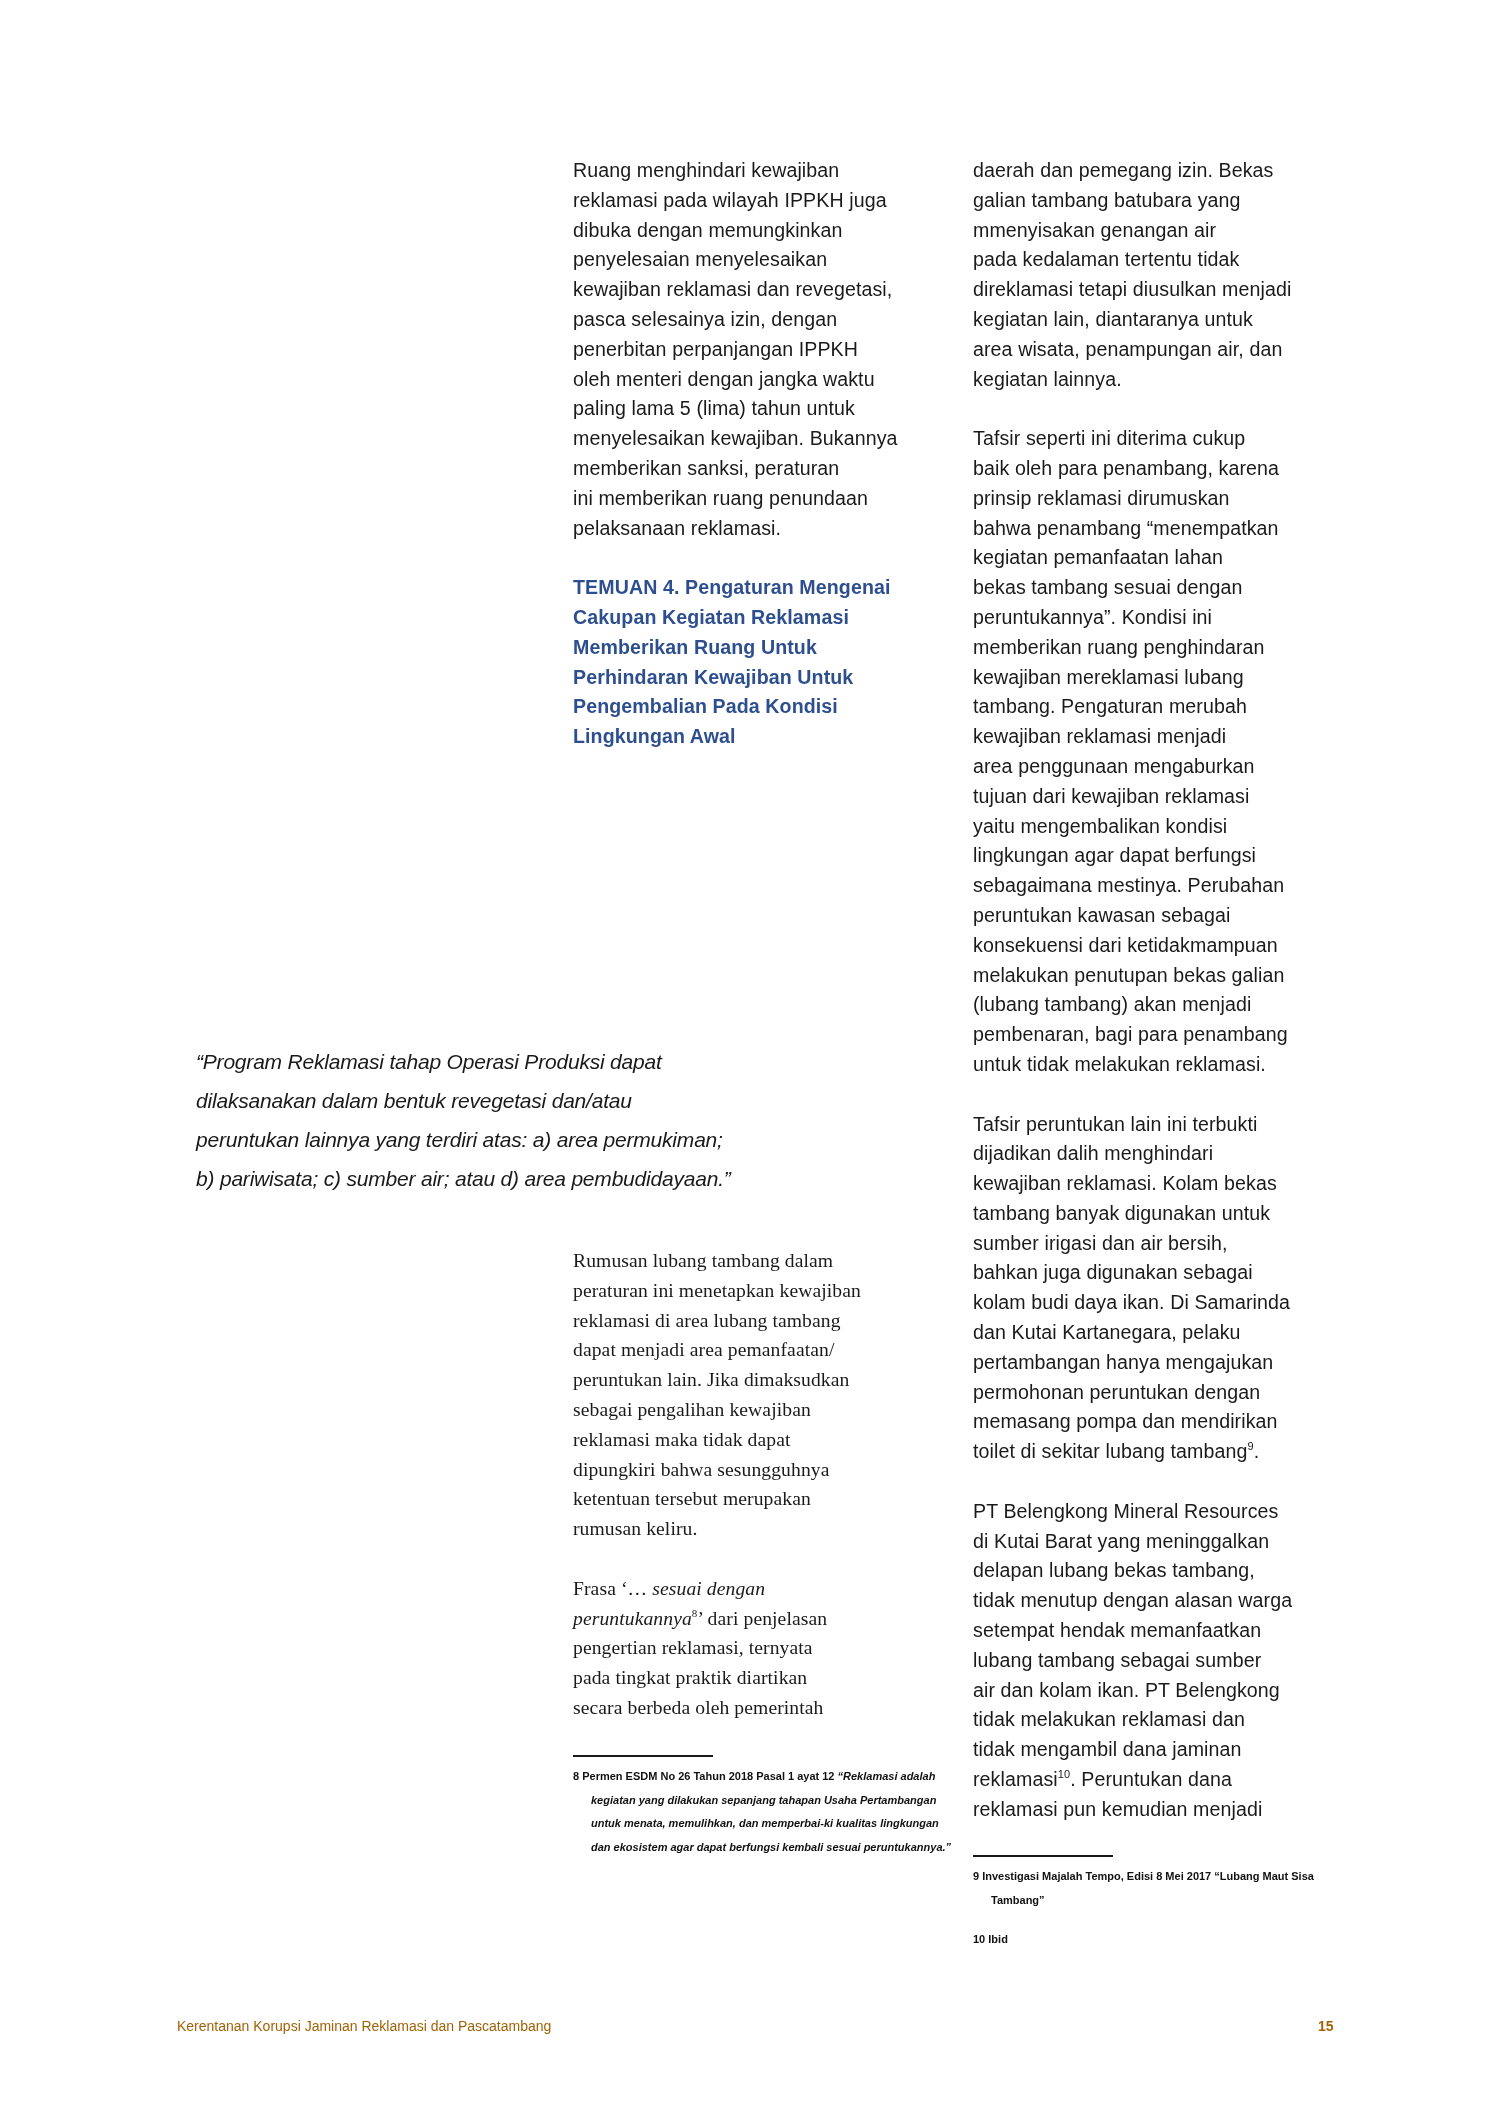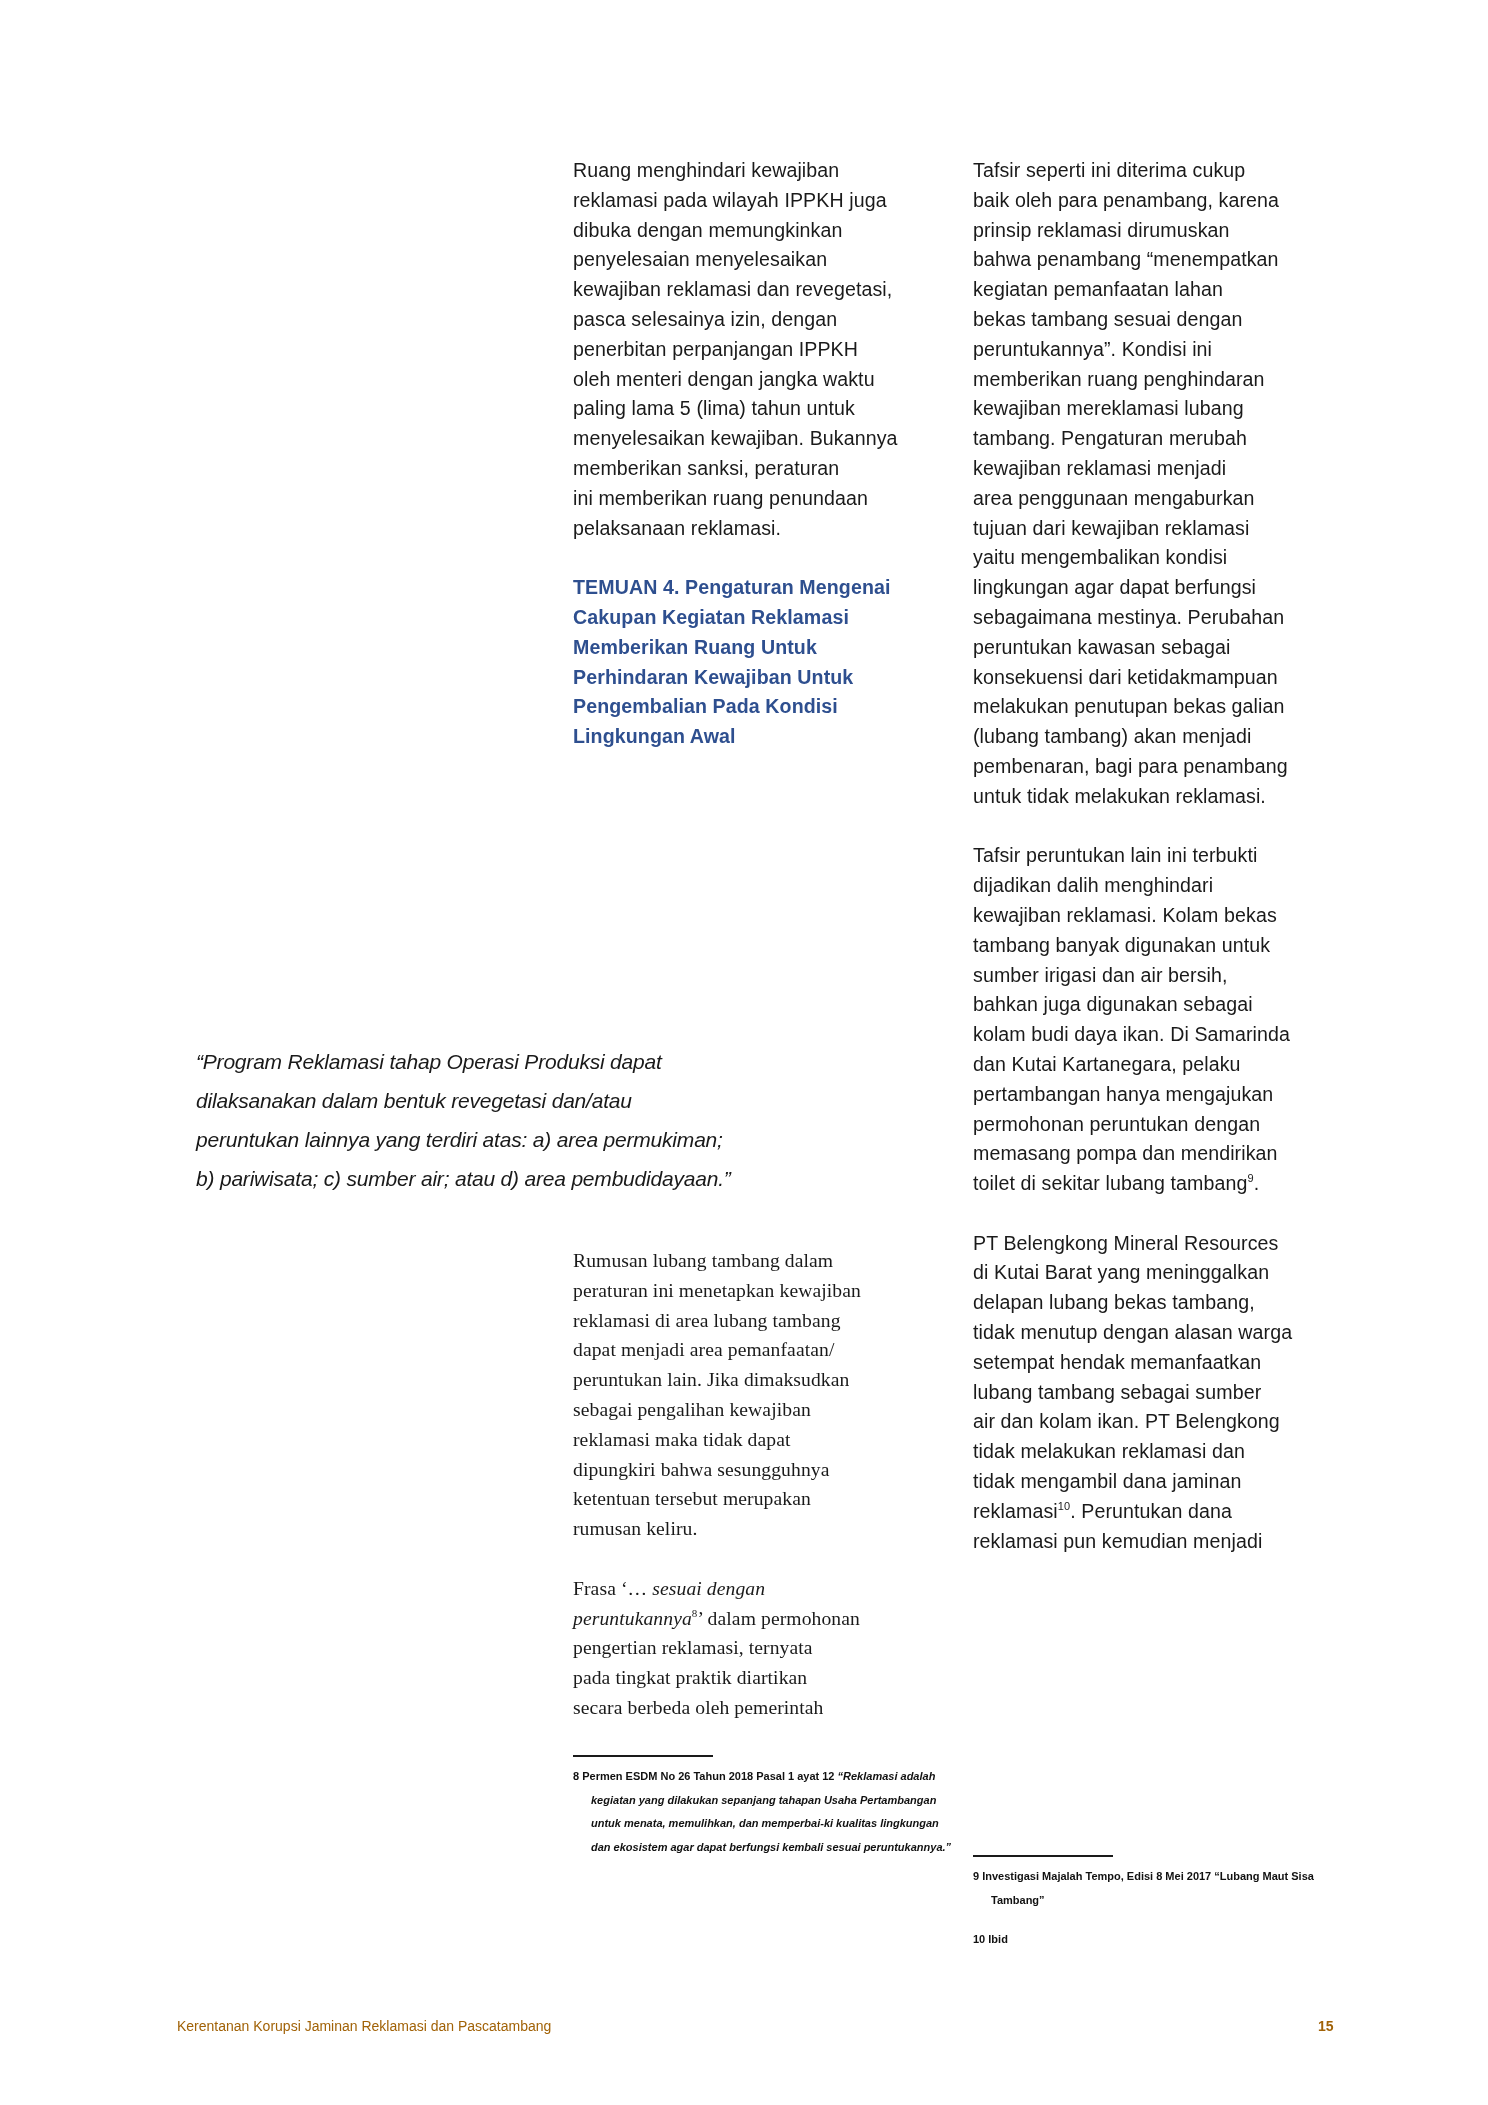--- a/index.html
+++ b/index.html
@@ -60,32 +60,40 @@
 peraturan ini menetapkan kewajiban
 reklamasi di area lubang tambang
 dapat menjadi area pemanfaatan/
 peruntukan lain. Jika dimaksudkan
 sebagai pengalihan kewajiban
 reklamasi maka tidak dapat
 dipungkiri bahwa sesungguhnya
 ketentuan tersebut merupakan
 rumusan keliru.</p>
   <p><span>Frasa ‘… </span><span class="it">sesuai dengan</span>
-<span class="it">peruntukannya</span><sup>8</sup><span>’ dalam permohonan</span>
+<span class="it">peruntukannya</span><sup>8</sup><span>’ dari penjelasan</span>
 <span>pengertian reklamasi, ternyata
 pada tingkat praktik diartikan
 secara berbeda oleh pemerintah</span></p>
 </div>
 
 <div id="fn-mid">
   <div class="fn-rule"></div>
   <div class="fn"><span>8</span> <span>Permen ESDM No 26 Tahun 2018 Pasal 1 ayat 12 </span><em>“Reklamasi adalah kegiatan yang dilakukan sepanjang tahapan Usaha Pertambangan untuk menata, memulihkan, dan memperbai-ki kualitas lingkungan dan ekosistem agar dapat berfungsi kembali sesuai peruntukannya.”</em></div>
 </div>
 
 <div id="col-right" class="col">
+  <p>daerah dan pemegang izin. Bekas
+galian tambang batubara  yang
+mmenyisakan genangan air
+pada kedalaman tertentu tidak
+direklamasi tetapi diusulkan menjadi
+kegiatan lain, diantaranya untuk
+area wisata, penampungan air, dan
+kegiatan lainnya.</p>
   <p>Tafsir seperti ini diterima cukup
 baik oleh para penambang, karena
 prinsip reklamasi dirumuskan
 bahwa penambang “menempatkan
 kegiatan pemanfaatan lahan
 bekas tambang sesuai dengan
 peruntukannya”. Kondisi ini
 memberikan ruang penghindaran
 kewajiban mereklamasi lubang
 tambang.  Pengaturan merubah

